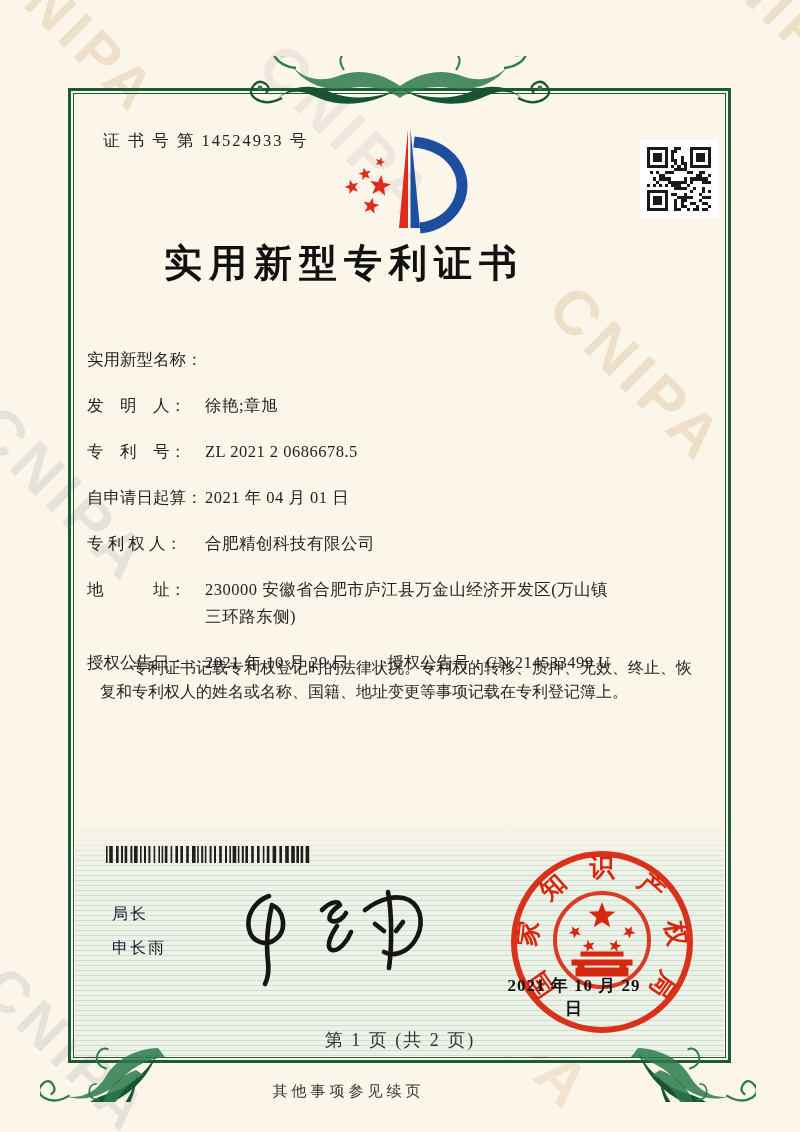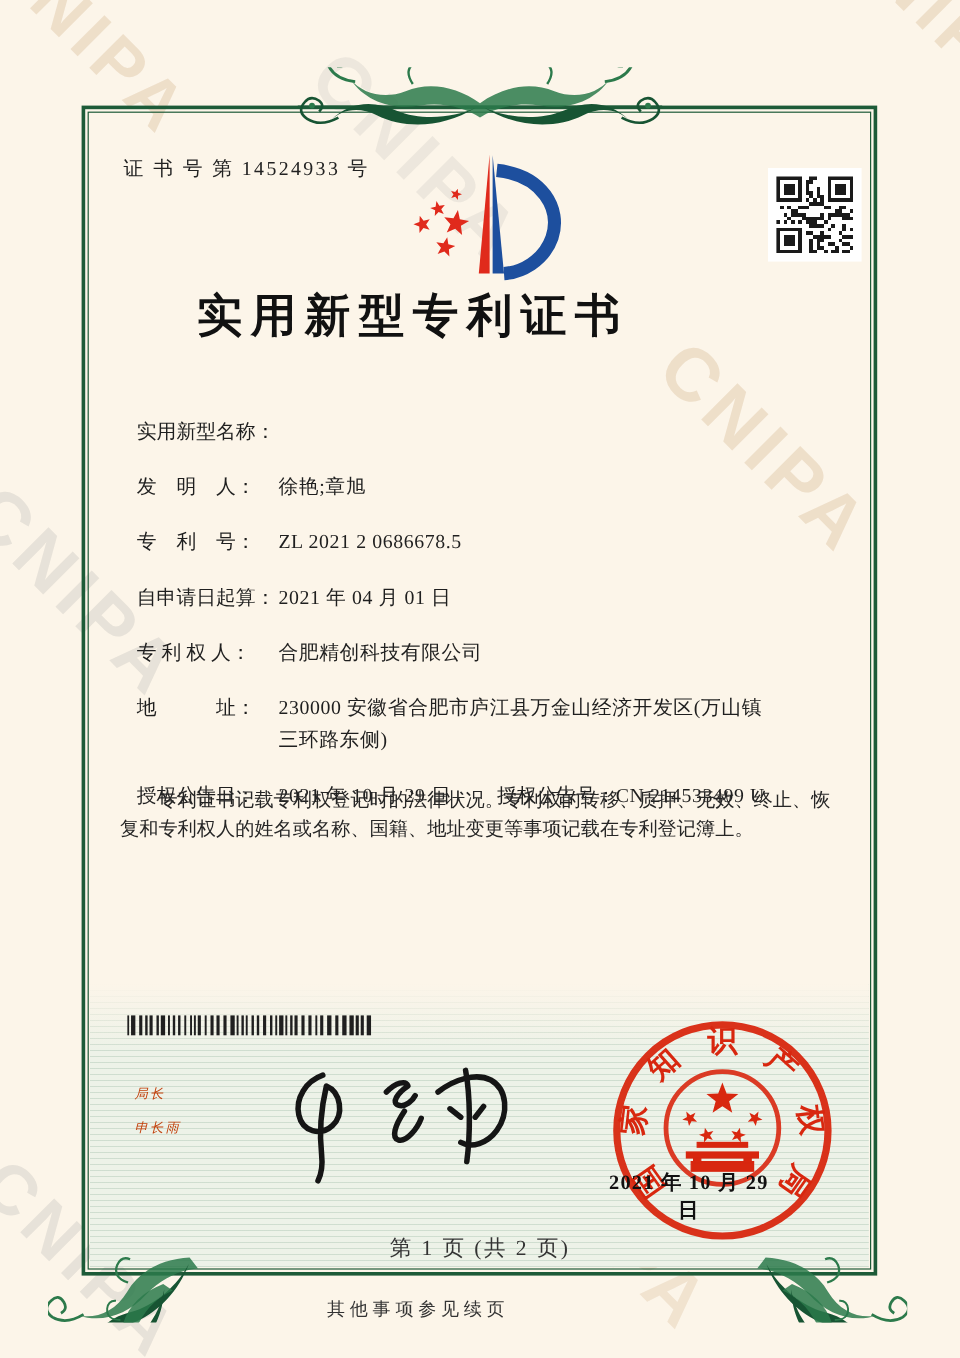--- a/index.html
+++ b/index.html
@@ -48,33 +48,33 @@
   .logo{position:absolute;left:330px;top:122px;}
   .qr-box{
     position:absolute;left:640px;top:140px;width:78px;height:78px;background:#fff;
     display:flex;align-items:center;justify-content:center;
   }
   .title{
     position:absolute;left:0;top:238px;width:688px;text-align:center;
     font-size:38px;font-weight:700;letter-spacing:7px;color:#111;
   }
   
-  .fields{position:absolute;left:114px;top:346px;width:590px;font-size:16.5px;color:#1f1f1f;}
+  .fields{position:absolute;left:87px;top:346px;width:590px;font-size:16.5px;color:#1f1f1f;}
   .frow{display:flex;margin-bottom:19px;line-height:27px;}
   .flabel{width:118px;flex:0 0 118px;white-space:nowrap;}
   .fvalue{letter-spacing:.5px;}
   .addr-value{width:418px;}
   .dual{display:flex;}
   .dual .pair2{margin-left:38px;display:flex;}
   
   .paras{position:absolute;left:100px;top:656px;width:606px;font-size:16px;line-height:23.5px;color:#262626;}
   .paras p{margin:0 0 3px 0;text-indent:2em;}
   
   .barcode{position:absolute;left:106px;top:846px;}
-  .officer{position:absolute;left:112px;top:904px;font-family:"Liberation Sans",sans-serif;font-size:11px;color:#c2410c;letter-spacing:2px;font-style:italic;}
+  .officer{position:absolute;left:112px;top:904px;font-family:"Liberation Sans",sans-serif;font-size:16px;color:#0f172a;letter-spacing:2px;}
   .officer .name{margin-top:13px;}
   .signature{position:absolute;left:225px;top:868px;}
   .seal{position:absolute;left:506px;top:846px;width:192px;height:192px;}
   .seal-date{
     position:absolute;left:496px;top:974px;width:156px;text-align:center;
     font-size:17px;font-weight:600;color:#111;letter-spacing:1px;
   }
   .page-info{position:absolute;left:0;top:1028px;width:800px;text-align:center;font-size:18px;letter-spacing:2px;color:#333;}
   .continuation{position:absolute;left:16px;top:1082px;width:665px;text-align:center;font-size:15px;letter-spacing:4px;color:#333;}
 </style>

